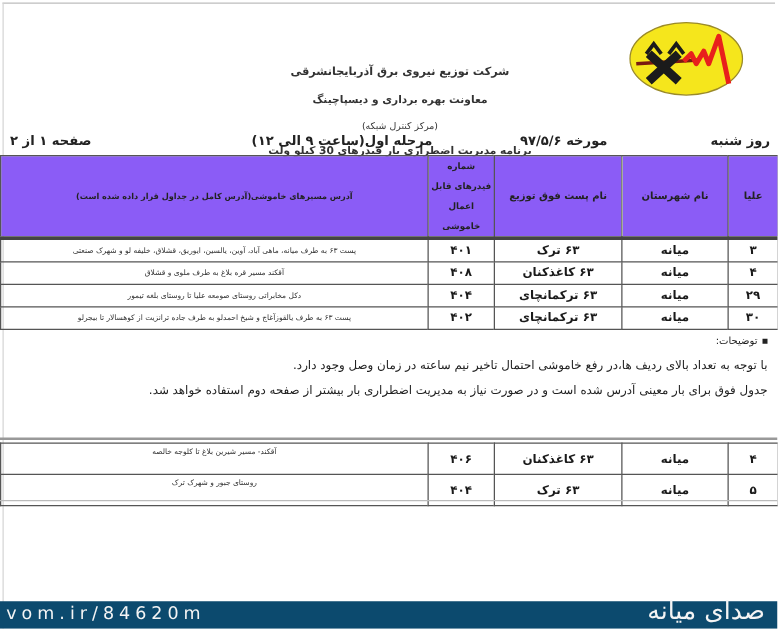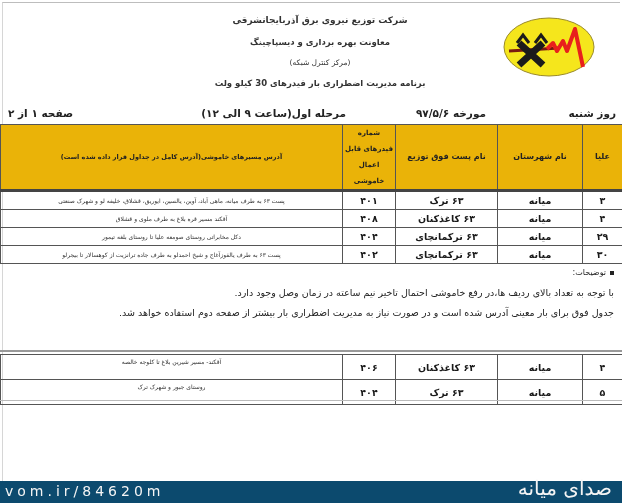--- a/index.html
+++ b/index.html
@@ -8,40 +8,40 @@
     background: #ffffff;
     font-family: "DejaVu Sans", sans-serif;
     color: #1a1a1a;
   }
   .frame {
     position: absolute; left: 2px; top: 2px; width: 617px; height: 500px;
     border-top: 1px solid #bdbdbd; border-left: 1px solid #d6d6d6;
   }
   .hdr-line {
     position: absolute; left: 170px; width: 300px; text-align: center;
-    direction: rtl; font-weight: bold; color: #333;
+    direction: rtl; font-weight: bold; color: #333; margin-top: 38px;
   }
   .logo {
     position: absolute; left: 503px; top: 15px; width: 92px; height: 65px;
   }
   .meta-row {
     position: absolute; top: 107px; left: 4px; right: 6px; height: 16px;
     direction: rtl; font-size: 10.5px; font-weight: bold; color: #222;
   }
   .meta-row span { position: absolute; top: 0; white-space: nowrap; }
   table.grid {
     position: absolute; border-collapse: collapse; direction: rtl;
     table-layout: fixed;
   }
   table.grid td {
     border: 1px solid #555; text-align: center; vertical-align: middle;
     padding: 0; overflow: hidden; white-space: nowrap;
   }
   .t1 { left: 0; top: 124px; width: 622px; }
-  .t1 thead td { background: #eab308; font-size: 8px; font-weight: bold; color: #222; height: 57px; line-height: 14px; }
+  .t1 thead td { background: #8b5cf6; font-size: 8px; font-weight: bold; color: #222; height: 57px; line-height: 14px; }
   .t1 thead td.addr-h { font-size: 6.5px; margin-left: 44px; }
   .t1 tbody td { height: 17px; font-size: 9.5px; font-weight: bold; }
   .t1 tbody td.addr { font-size: 6px; font-weight: normal; color: #333; }
   .t1 thead { border-bottom: 3px solid #444; }
   .notes { position: absolute; left: 20px; right: 8px; top: 268px; direction: rtl; }
   .notes .title { font-size: 8px; color: #222; margin-bottom: 6px; }
   .notes .title .bullet { display: inline-block; width: 4px; height: 4px; background: #222; margin-left: 4px; vertical-align: middle; }
   .notes p { margin: 0; font-size: 9.5px; font-weight: normal; line-height: 20px; color: #222; }
   .sep { position: absolute; left: 0; width: 622px; height: 2px; background: #999; }
   .t2 { left: 0; top: 354px; width: 622px; }

